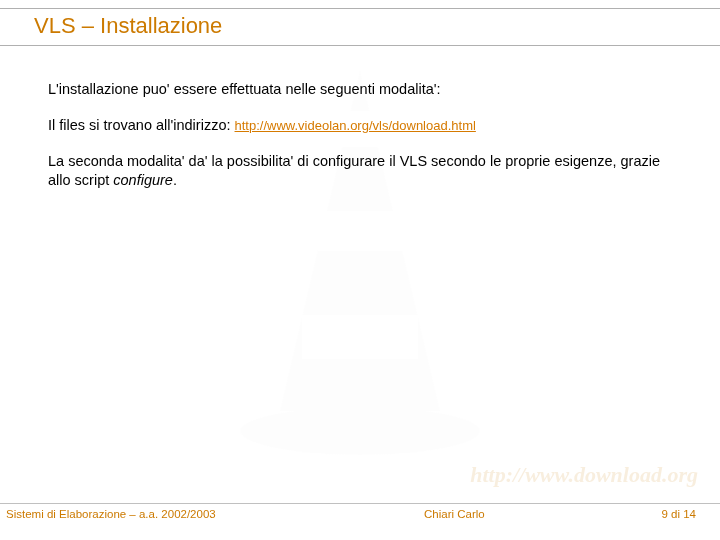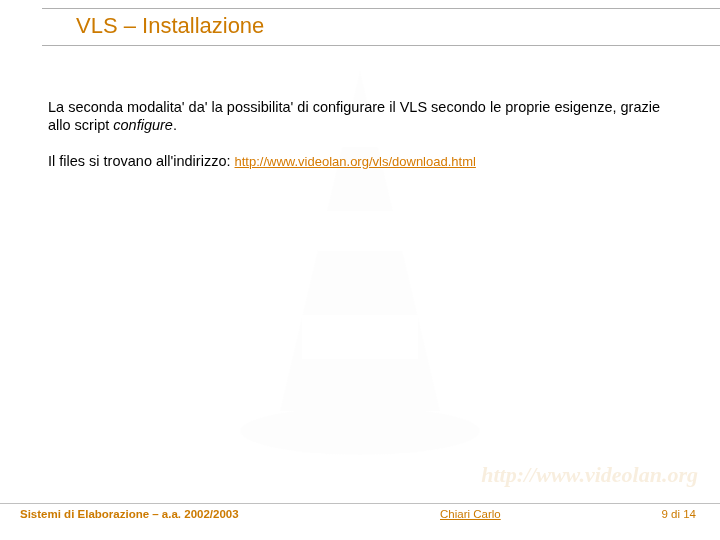--- a/index.html
+++ b/index.html
@@ -18,21 +18,20 @@
     justify-content: center;
     pointer-events: none;
   }
   .watermark svg { opacity: 0.06; }
   .title-block {
     position: absolute;
     top: 8px; left: 0; right: 0;
     padding: 4px 16px 6px 34px;
     border-top: 1px solid #b0b0b0;
     border-bottom: 1px solid #b0b0b0;
-    margin-left: 42px;
   }
   .title-text {
     font-family: Arial, Helvetica, sans-serif;
     font-size: 22px;
     color: #cc7a00;
   }
   .content {
     position: absolute;
     top: 80px; left: 48px; right: 40px;
     font-size: 14.5px;
@@ -59,22 +58,22 @@
     left: 0; right: 0; bottom: 36px;
     border-top: 1px solid #c0c0c0;
   }
   .footer {
     position: absolute;
     left: 0; right: 0; bottom: 12px;
     height: 20px;
     font-family: Arial, Helvetica, sans-serif;
     font-size: 11.5px;
   }
-  .footer-left { position: absolute; left: 20px; color: #cc7a00; font-weight: bold; }
-  .footer-center { position: absolute; left: 440px; color: #cc7a00; text-decoration: underline; }
+  .footer-left { position: absolute; left: 6px; color: #cc7a00; }
+  .footer-center { position: absolute; left: 424px; color: #cc7a00; }
   .footer-right { position: absolute; right: 24px; color: #cc7a00; }
 </style>
 </head>
 <body>
 
 <div class="slide">
 
   <div class="watermark">
     <svg width="360" height="420" viewBox="0 0 360 420">
       <polygon points="180,20 260,360 100,360" fill="#e8e8e8"></polygon>
@@ -84,33 +83,34 @@
       <ellipse cx="180" cy="380" rx="120" ry="24" fill="#eee"></ellipse>
     </svg>
   </div>
 
   <div class="title-block">
     <div class="title-text">VLS – Installazione</div>
   </div>
 
   <div class="content">
     <div class="para">
+      <div>L'installazione puo' essere effettuata nelle seguenti modalita':</div>
+    </div>
+
+    <div class="para">
+      <span>Il files si trovano all'indirizzo: </span><a class="link" href="#">http://www.videolan.org/vls/download.html</a>
     </div>
 
     <div class="para">
       <span>La seconda modalita' da' la possibilita' di configurare il VLS secondo le proprie esigenze, grazie allo script </span><span class="italic">configure</span><span>.</span>
     </div>
 
-    <div class="para">
-      <span>Il files si trovano all'indirizzo: </span><a class="link" href="#">http://www.videolan.org/vls/download.html</a>
-    </div>
-
   </div>
 
-  <div class="footer-url">http://www.videolan.org</div>
+  <div class="footer-url">http://www.download.org</div>
 
   <div class="footer-line"></div>
 
   <div class="footer">
     <div class="footer-left">Sistemi di Elaborazione – a.a. 2002/2003</div>
     <div class="footer-center">Chiari Carlo</div>
     <div class="footer-right">9 di 14</div>
   </div>
 
 </div>

